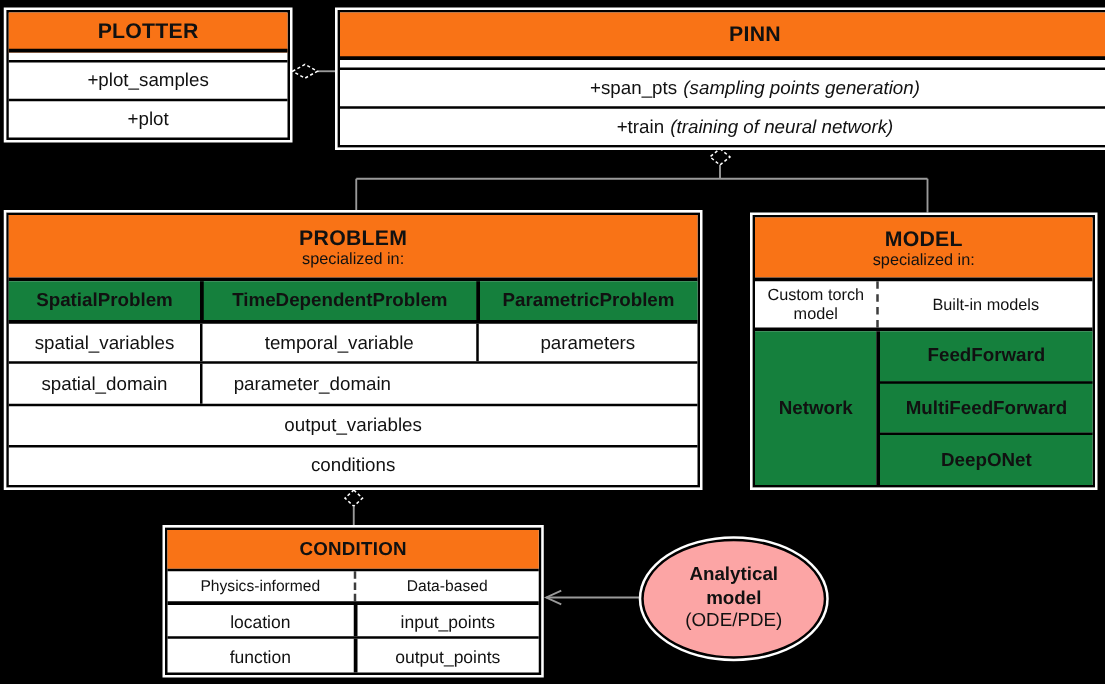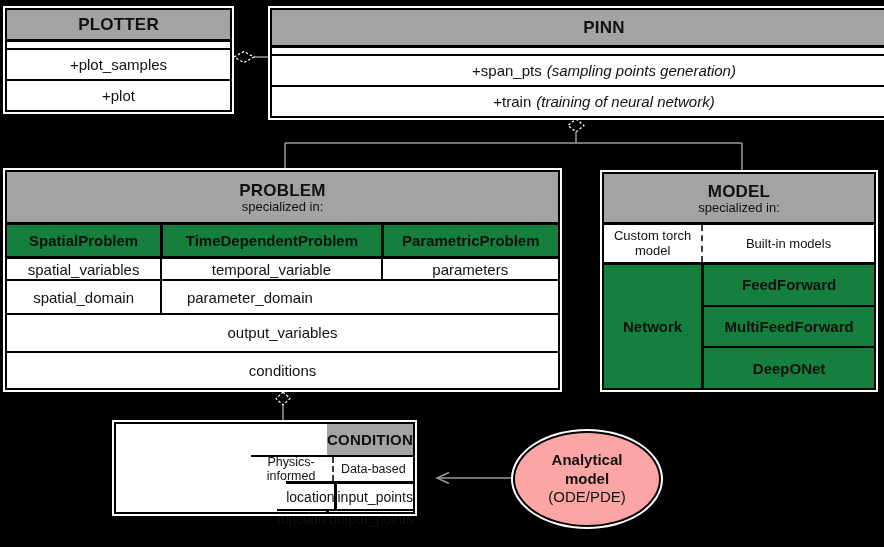--- a/index.html
+++ b/index.html
@@ -6,21 +6,21 @@
   .canvas{
     position:relative;width:884px;height:547px;background:#000;
     font-family:"Liberation Sans",sans-serif;color:#111;overflow:hidden;
   }
   .box{
     position:absolute;background:#fff;border:2px solid #000;outline:2px solid #fff;
     box-sizing:border-box;display:flex;flex-direction:column;
   }
   .box *{box-sizing:border-box;}
   .hdr{
-    background:#a3a3a3;display:flex;flex-direction:column;
+    background:#f97316;display:flex;flex-direction:column;
     align-items:center;justify-content:center;flex-shrink:0;
   }
   .title{font-weight:bold;font-size:17px;letter-spacing:.2px;}
   .subtitle{font-size:13px;margin-top:-2px;}
   .row{display:flex;align-items:center;justify-content:center;font-size:15px;flex-shrink:0;}
   .cells{display:flex;align-items:stretch;flex-shrink:0;}
   .cell{display:flex;align-items:center;justify-content:center;font-size:15px;text-align:center;}
   .pink{background:#15803d;}
   .bold{font-weight:bold;}
   .it{font-style:italic;margin-left:5px;}
@@ -92,21 +92,21 @@
   <div class="box" style="left:5px;top:170px;width:555px;height:220px;">
     <div class="hdr" style="height:50px;">
       <span class="title">PROBLEM</span>
       <span class="subtitle">specialized in:</span>
     </div>
     <div class="cells bt3 bb3" style="height:37px;">
       <div class="cell pink bold" style="width:27.8%;">SpatialProblem</div>
       <div class="cell pink bold vl3" style="width:40%;">TimeDependentProblem</div>
       <div class="cell pink bold vl3" style="width:32.2%;">ParametricProblem</div>
     </div>
-    <div class="cells" style="height:20px;">
+    <div class="cells" style="height:30px;">
       <div class="cell" style="width:27.8%;">spatial_variables</div>
       <div class="cell vl2" style="width:40%;">temporal_variable</div>
       <div class="cell vl2" style="width:32.2%;">parameters</div>
     </div>
     <div class="cells bt2" style="height:34px;">
       <div class="cell" style="width:27.8%;">spatial_domain</div>
       <div class="cell vl2" style="width:32.2%;">parameter_domain</div>
     </div>
     <div class="row bt2" style="flex:1;">output_variables</div>
     <div class="row bt2" style="flex:1;">conditions</div>
@@ -124,21 +124,21 @@
     <div class="cells bt3" style="flex:1;">
       <div class="cell pink bold" style="width:36%;">Network</div>
       <div class="vl3" style="flex:1;display:flex;flex-direction:column;">
         <div class="cell pink bold" style="flex:1;">FeedForward</div>
         <div class="cell pink bold bt2" style="flex:1;">MultiFeedForward</div>
         <div class="cell pink bold bt2" style="flex:1;">DeepONet</div>
       </div>
     </div>
   </div>
 
-  <div class="box" style="left:114px;top:422px;width:301px;height:92px;align-items:flex-end;">
+  <div class="box" style="left:132px;top:422px;width:301px;height:118px;">
     <div class="hdr" style="height:31px;">
       <span class="title" style="font-size:15px;">CONDITION</span>
     </div>
     <div class="cells bt2" style="height:26px;">
       <div class="cell" style="width:50%;font-size:12.5px;">Physics-informed</div>
       <div class="cell vld" style="flex:1;font-size:12.5px;">Data-based</div>
     </div>
     <div class="cells bt3" style="height:28px;">
       <div class="cell" style="width:50%;font-size:14px;">location</div>
       <div class="cell vl3" style="flex:1;font-size:14px;">input_points</div>

